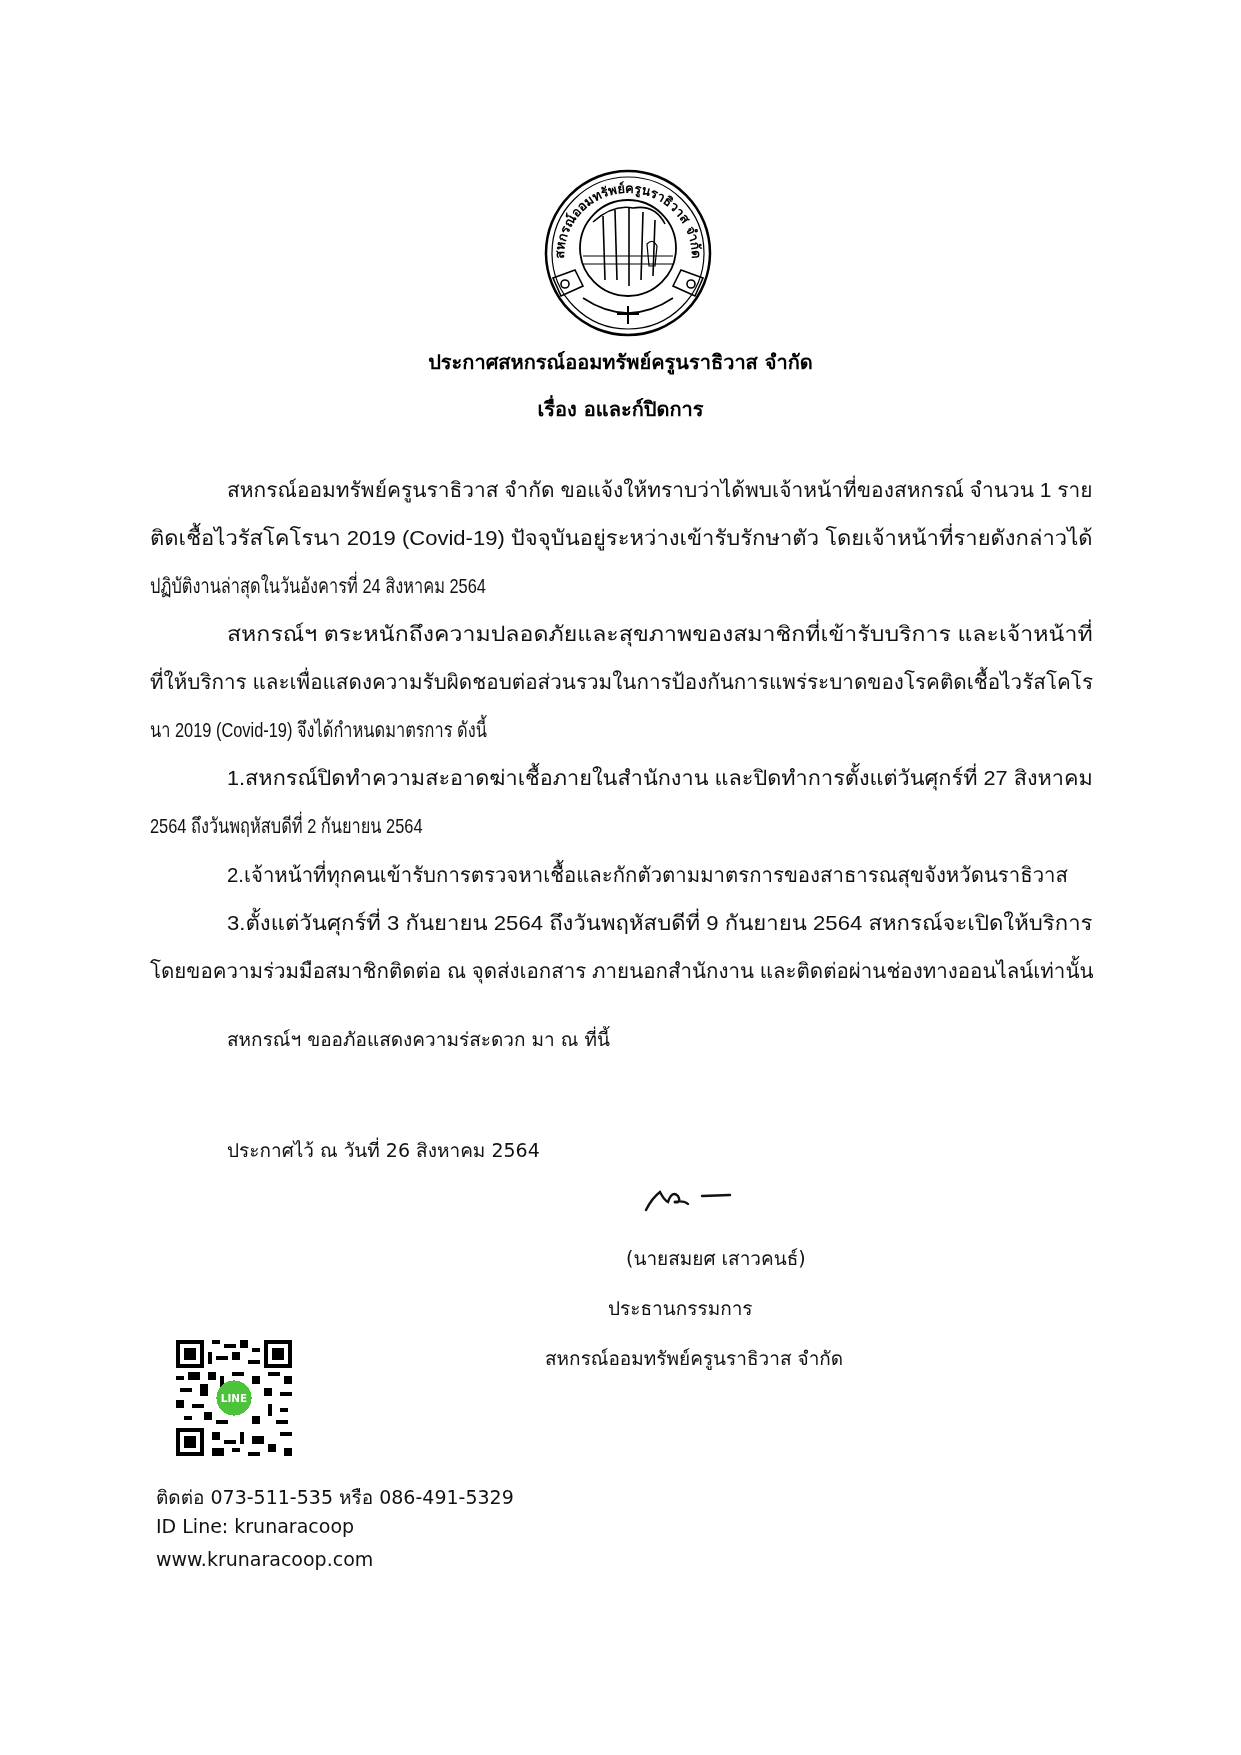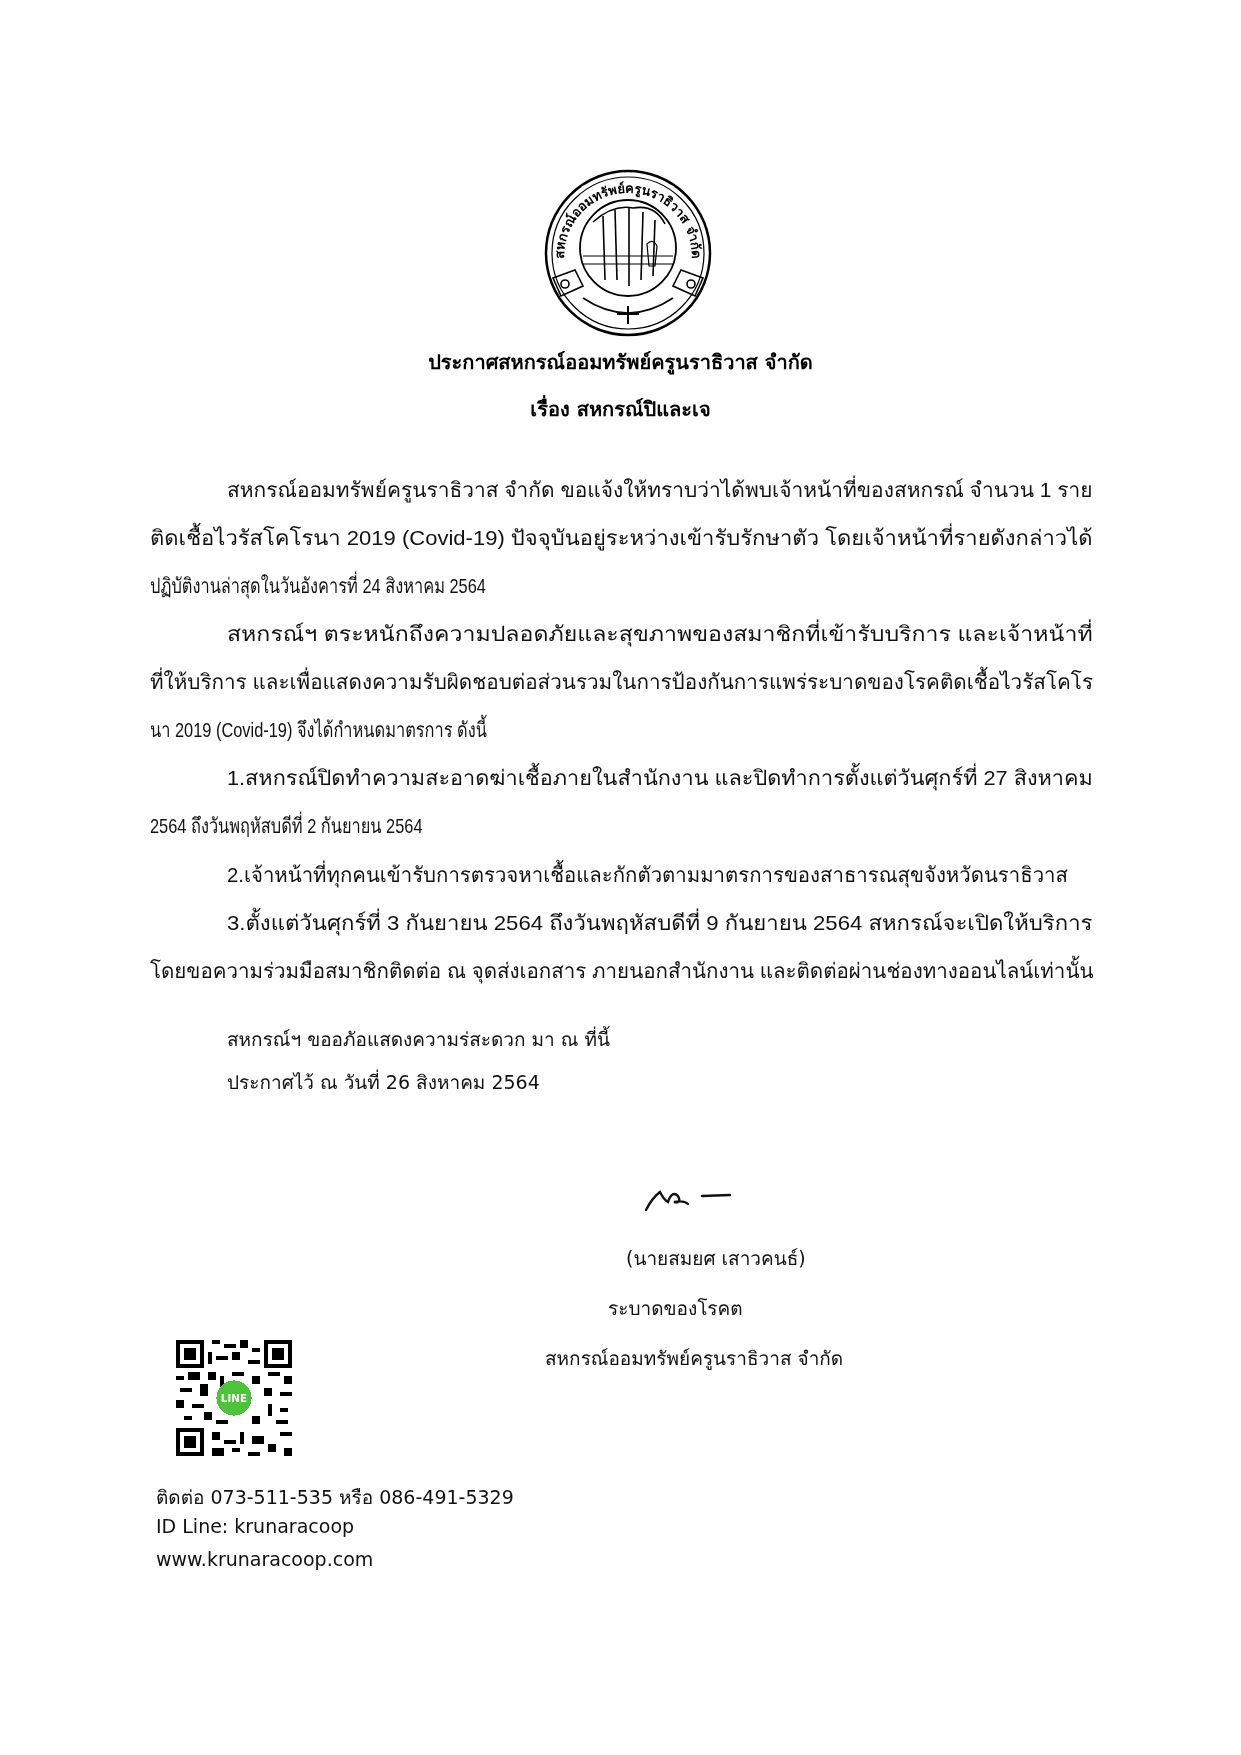--- a/index.html
+++ b/index.html
@@ -63,51 +63,51 @@
       <circle cx="22" cy="116" r="4"></circle>
       <path d="M160 110 l-22 -8 -8 16 22 10 z"></path>
       <circle cx="148" cy="116" r="4"></circle>
       <path d="M40 130 Q85 160 130 130"></path>
       <path d="M74 146 h22 M85 138 v18" stroke-width="2"></path>
     </g>
   </svg>
 </div>
 
 <div class="heading" style="top:346px;">ประกาศสหกรณ์ออมทรัพย์ครูนราธิวาส จำกัด</div>
-<div class="heading" style="top:393px;">เรื่อง สหกรณ์ปิและเจ</div>
+<div class="heading" style="top:393px;">เรื่อง อและก์ปิดการ</div>
 
 <div>
   <div class="body-line" style="left: 227px; top: 473px; transform: scaleX(0.9965);">สหกรณ์ออมทรัพย์ครูนราธิวาส จำกัด ขอแจ้งให้ทราบว่าได้พบเจ้าหน้าที่ของสหกรณ์ จำนวน 1 ราย</div>
   <div class="body-line" style="left: 150px; top: 521px; transform: scaleX(1.0489);">ติดเชื้อไวรัสโคโรนา 2019 (Covid-19) ปัจจุบันอยู่ระหว่างเข้ารับรักษาตัว โดยเจ้าหน้าที่รายดังกล่าวได้</div>
   <div class="body-line" style="left: 150px; top: 569px; transform: scaleX(0.78);">ปฏิบัติงานล่าสุดในวันอังคารที่ 24 สิงหาคม 2564</div>
 
   <div class="body-line" style="left: 227px; top: 617px; transform: scaleX(1.1018);">สหกรณ์ฯ ตระหนักถึงความปลอดภัยและสุขภาพของสมาชิกที่เข้ารับบริการ และเจ้าหน้าที่</div>
   <div class="body-line" style="left: 150px; top: 665px; transform: scaleX(0.9833);">ที่ให้บริการ และเพื่อแสดงความรับผิดชอบต่อส่วนรวมในการป้องกันการแพร่ระบาดของโรคติดเชื้อไวรัสโคโร</div>
   <div class="body-line" style="left: 150px; top: 713px; transform: scaleX(0.78);">นา 2019 (Covid-19) จึงได้กำหนดมาตรการ ดังนี้</div>
 
   <div class="body-line" style="left: 227px; top: 761px; transform: scaleX(1.0334);">1.สหกรณ์ปิดทำความสะอาดฆ่าเชื้อภายในสำนักงาน และปิดทำการตั้งแต่วันศุกร์ที่ 27 สิงหาคม</div>
   <div class="body-line" style="left: 150px; top: 809px; transform: scaleX(0.78);">2564 ถึงวันพฤหัสบดีที่ 2 กันยายน 2564</div>
 
   <div class="body-line" style="left: 227px; top: 858px; transform: scaleX(0.97);">2.เจ้าหน้าที่ทุกคนเข้ารับการตรวจหาเชื้อและกักตัวตามมาตรการของสาธารณสุขจังหวัดนราธิวาส</div>
 
   <div class="body-line" style="left: 227px; top: 906px; transform: scaleX(1.0548);">3.ตั้งแต่วันศุกร์ที่ 3 กันยายน 2564  ถึงวันพฤหัสบดีที่ 9 กันยายน 2564 สหกรณ์จะเปิดให้บริการ</div>
   <div class="body-line" style="left: 150px; top: 954px; transform: scaleX(0.9772);">โดยขอความร่วมมือสมาชิกติดต่อ ณ จุดส่งเอกสาร ภายนอกสำนักงาน และติดต่อผ่านช่องทางออนไลน์เท่านั้น</div>
 </div>
 
 <div class="closing" style="left:227px; top:1024px;">สหกรณ์ฯ ขออภัอแสดงความร่สะดวก มา ณ ที่นี้</div>
-<div class="closing" style="left:227px; top:1067px;">ประกาศไว้ ณ วันที่ 26 สิงหาคม 2564</div>
+<div class="closing" style="left:227px; top:1135px;">ประกาศไว้ ณ วันที่ 26 สิงหาคม 2564</div>
 
 <div style="position:absolute; left:638px; top:1178px; width:130px; height:40px;">
   <svg width="130" height="40" viewBox="0 0 130 40">
     <path d="M8 32 Q14 20 22 14 Q26 22 30 24 Q34 12 40 18 Q44 26 36 24 Q46 22 50 26" fill="none" stroke="#111" stroke-width="2.4" stroke-linecap="round"></path>
     <line x1="64" y1="18" x2="92" y2="17" stroke="#111" stroke-width="2.4" stroke-linecap="round"></line>
   </svg>
 </div>
 <div class="sig-block" style="left:626px; top:1243px;">(นายสมยศ เสาวคนธ์)</div>
-<div class="sig-block" style="left:608px; top:1293px;">ระบาดของโรคต</div>
+<div class="sig-block" style="left:608px; top:1293px;">ประธานกรรมการ</div>
 <div class="sig-block" style="left:545px; top:1343px;">สหกรณ์ออมทรัพย์ครูนราธิวาส จำกัด</div>
 
 <div class="qr">
   <svg width="124" height="124" viewBox="0 0 31 31" shape-rendering="crispEdges">
     <rect width="31" height="31" fill="#fff"></rect>
     <g fill="#000">
 
       <rect x="1" y="1" width="7" height="7"></rect>
         <rect x="2" y="2" width="5" height="5" fill="#fff"></rect>
         <rect x="3" y="3" width="3" height="3"></rect>

